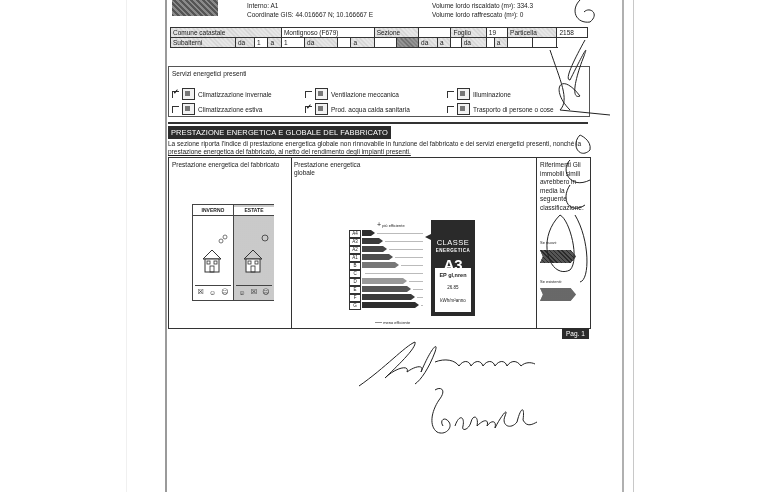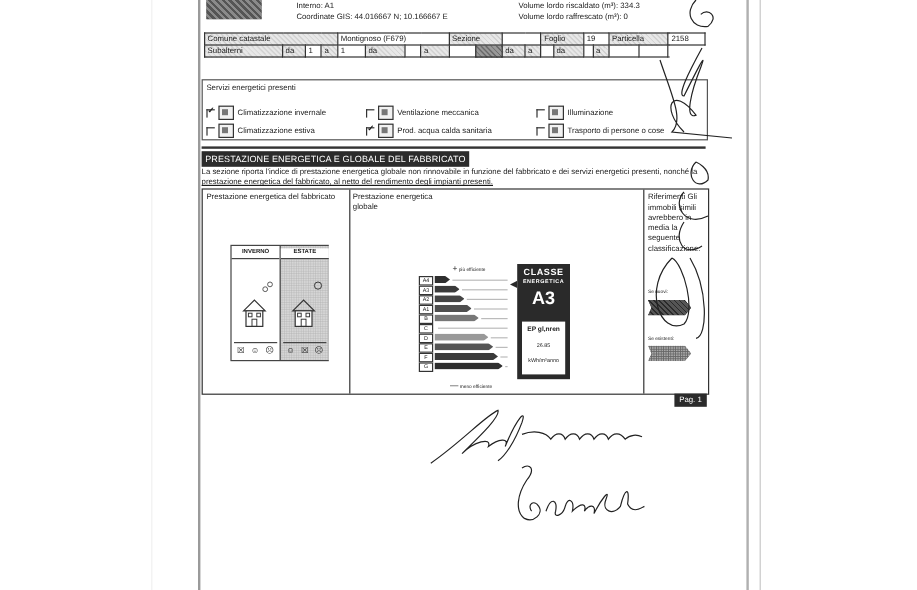--- a/index.html
+++ b/index.html
@@ -46,21 +46,21 @@
   .house { position: absolute; left: 8px; top: 42px; width: 22px; height: 26px; }
   .faces { position: absolute; bottom: 2px; left: 2px; right: 2px; height: 12px; border-top: 1px solid #444; display: flex; justify-content: space-around; align-items: center; font-size: 7px; }
   .scale-top-label { position: absolute; left: 208px; top: 63px; font-size: 4px; }
   .scale-bot-label { position: absolute; left: 206px; top: 160px; font-size: 4px; }
   .bar { position: absolute; height: 6px; font-size: 4.5px; color: #fff; line-height: 6px; padding-left: 1px;
      clip-path: polygon(0 0, calc(100% - 4px) 0, 100% 50%, calc(100% - 4px) 100%, 0 100%); }
   .bar-label { position: absolute; width: 10px; height: 6px; border: 1px solid #333; font-size: 4.5px; line-height: 6px; text-align: center; background: #fff; }
   .bar-line { position: absolute; height: 1px; background: #bbb; }
 
   .class-card { position: absolute; left: 262px; top: 62px; width: 44px; height: 96px; background: #2a2a2a; color: #fff; text-align: center; }
-  .class-card .t1 { font-size: 7.5px; font-weight: bold; margin-top: 2px; letter-spacing: 0.5px; }
+  .class-card .t1 { font-size: 7.5px; font-weight: normal; margin-top: 18px; letter-spacing: 0.5px; }
   .class-card .t2 { font-size: 4.5px; font-weight: bold; margin-top: 1px; letter-spacing: 0.5px; }
   .class-card .t3 { font-size: 15px; font-weight: bold; margin-top: 3px; }
   .class-card .inner { position: absolute; left: 4px; top: 48px; width: 36px; height: 44px; background: #fff; color: #222; }
   .class-card .inner .l1 { font-size: 5.5px; font-weight: bold; margin-top: 4px; }
   .class-card .inner .l2 { font-size: 4.5px; margin-top: 7px; }
   .class-card .inner .l3 { font-size: 4.5px; margin-top: 8px; }
   .pointer { position: absolute; left: 256px; top: 76px; width: 0; height: 0; border-top: 3px solid transparent; border-bottom: 3px solid transparent; border-right: 6px solid #2a2a2a; }
 
   .ref-text { position: absolute; left: 371px; top: 3px; width: 48px; font-size: 6.5px; line-height: 8.5px; }
   .ref-label { position: absolute; left: 371px; font-size: 4px; }

